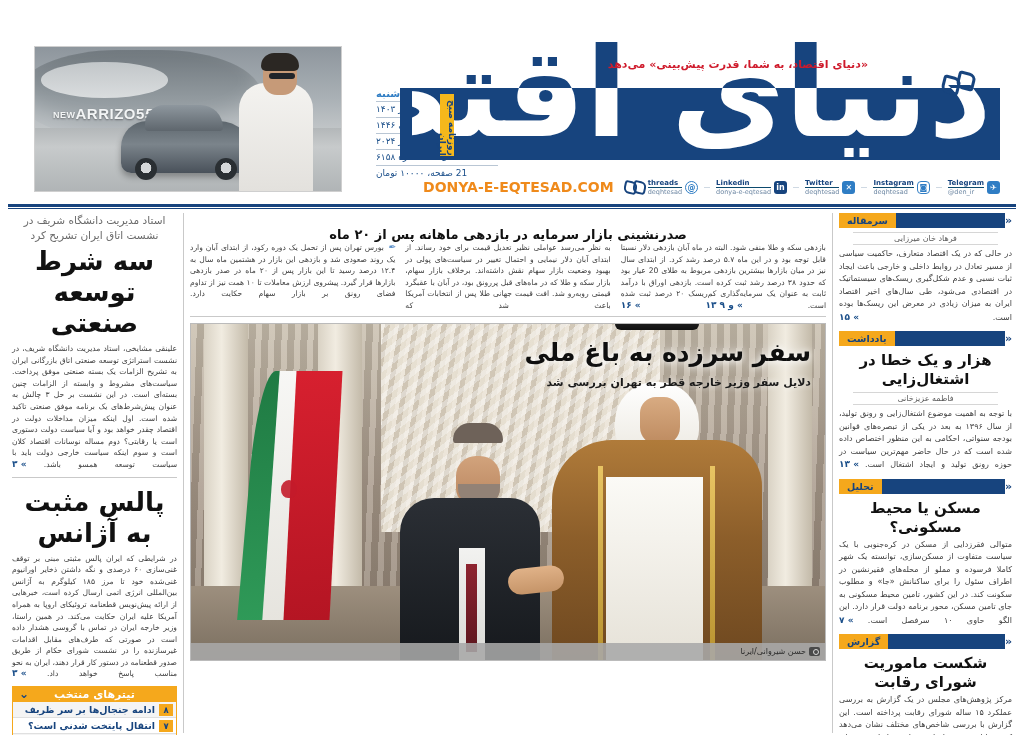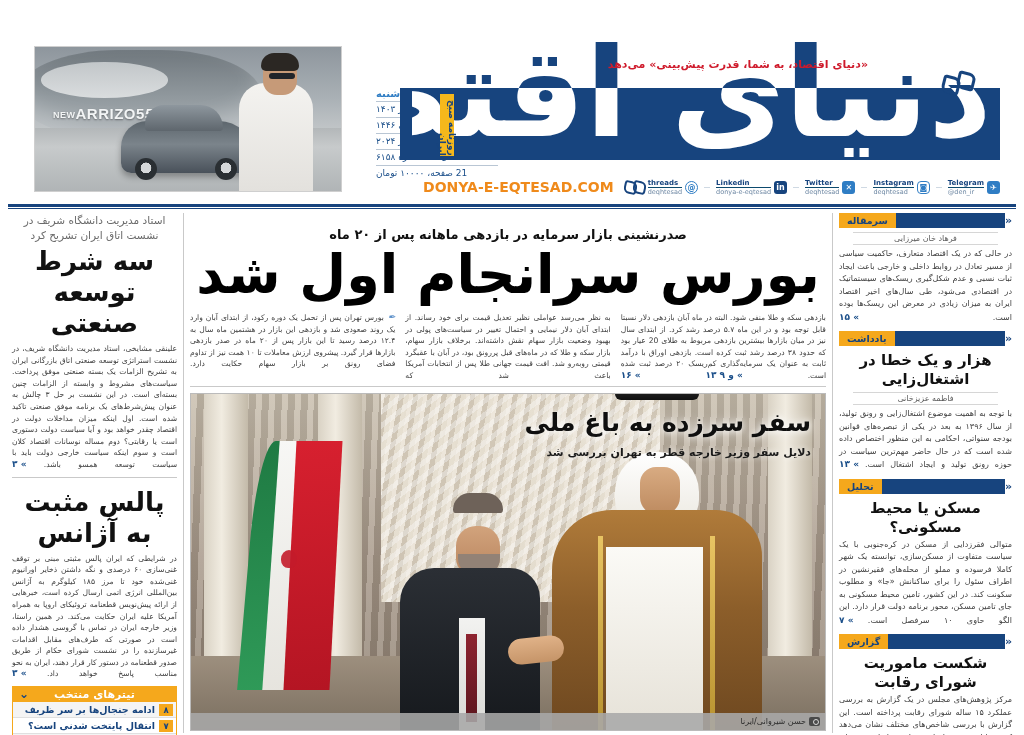--- a/index.html
+++ b/index.html
@@ -377,21 +377,20 @@
         <div class="sb-body">
           <span>مرکز پژوهش‌های مجلس در یک گزارش به بررسی عملکرد ۱۵ ساله شورای رقابت پرداخته است. این گزارش با بررسی شاخص‌های مختلف نشان می‌دهد که به دلیل ضعف ساختاری، نهادی و ابزاری، شورای رقابت نتوانسته است در عملکرد خود موفق باشد، در نتیجه کارکرد این شورا نیازمند بازنگری است.</span>
           
         </div>
       </div>
 
     </div>
 
     <div class="col-mid">
       <div class="kicker">صدرنشینی بازار سرمایه در بازدهی ماهانه پس از ۲۰ ماه</div>
-      <div class="headline">بورس سرانجام اول شد</div>
 
       <div class="lead-cols">
         <div>
           <span>بازدهی سکه و طلا منفی شود. البته در ماه آبان بازدهی دلار نسبتا قابل توجه بود و در این ماه ۵.۷ درصد رشد کرد. از ابتدای سال نیز در میان بازارها بیشترین بازدهی مربوط به طلای 20 عیار بود که حدود ۳۸ درصد رشد ثبت کرده است. بازدهی اوراق با درآمد ثابت به عنوان یک سرمایه‌گذاری کم‌ریسک ۲۰ درصد ثبت شده است.</span>
           <span class="pg">۱۳ و ۹</span>
           <span class="pg">۱۶</span>
         </div>
         <div>به نظر می‌رسد عواملی نظیر تعدیل قیمت برای خود رساند. از ابتدای آبان دلار نیمایی و احتمال تغییر در سیاست‌های پولی در بهبود وضعیت بازار سهام نقش داشته‌اند. برخلاف بازار سهام، بازار سکه و طلا که در ماه‌های قبل پررونق بود، در آبان با عقبگرد قیمتی روبه‌رو شد. افت قیمت جهانی طلا پس از انتخابات آمریکا باعث شد که</div>
         <div>
           <span class="sig">✒</span>

